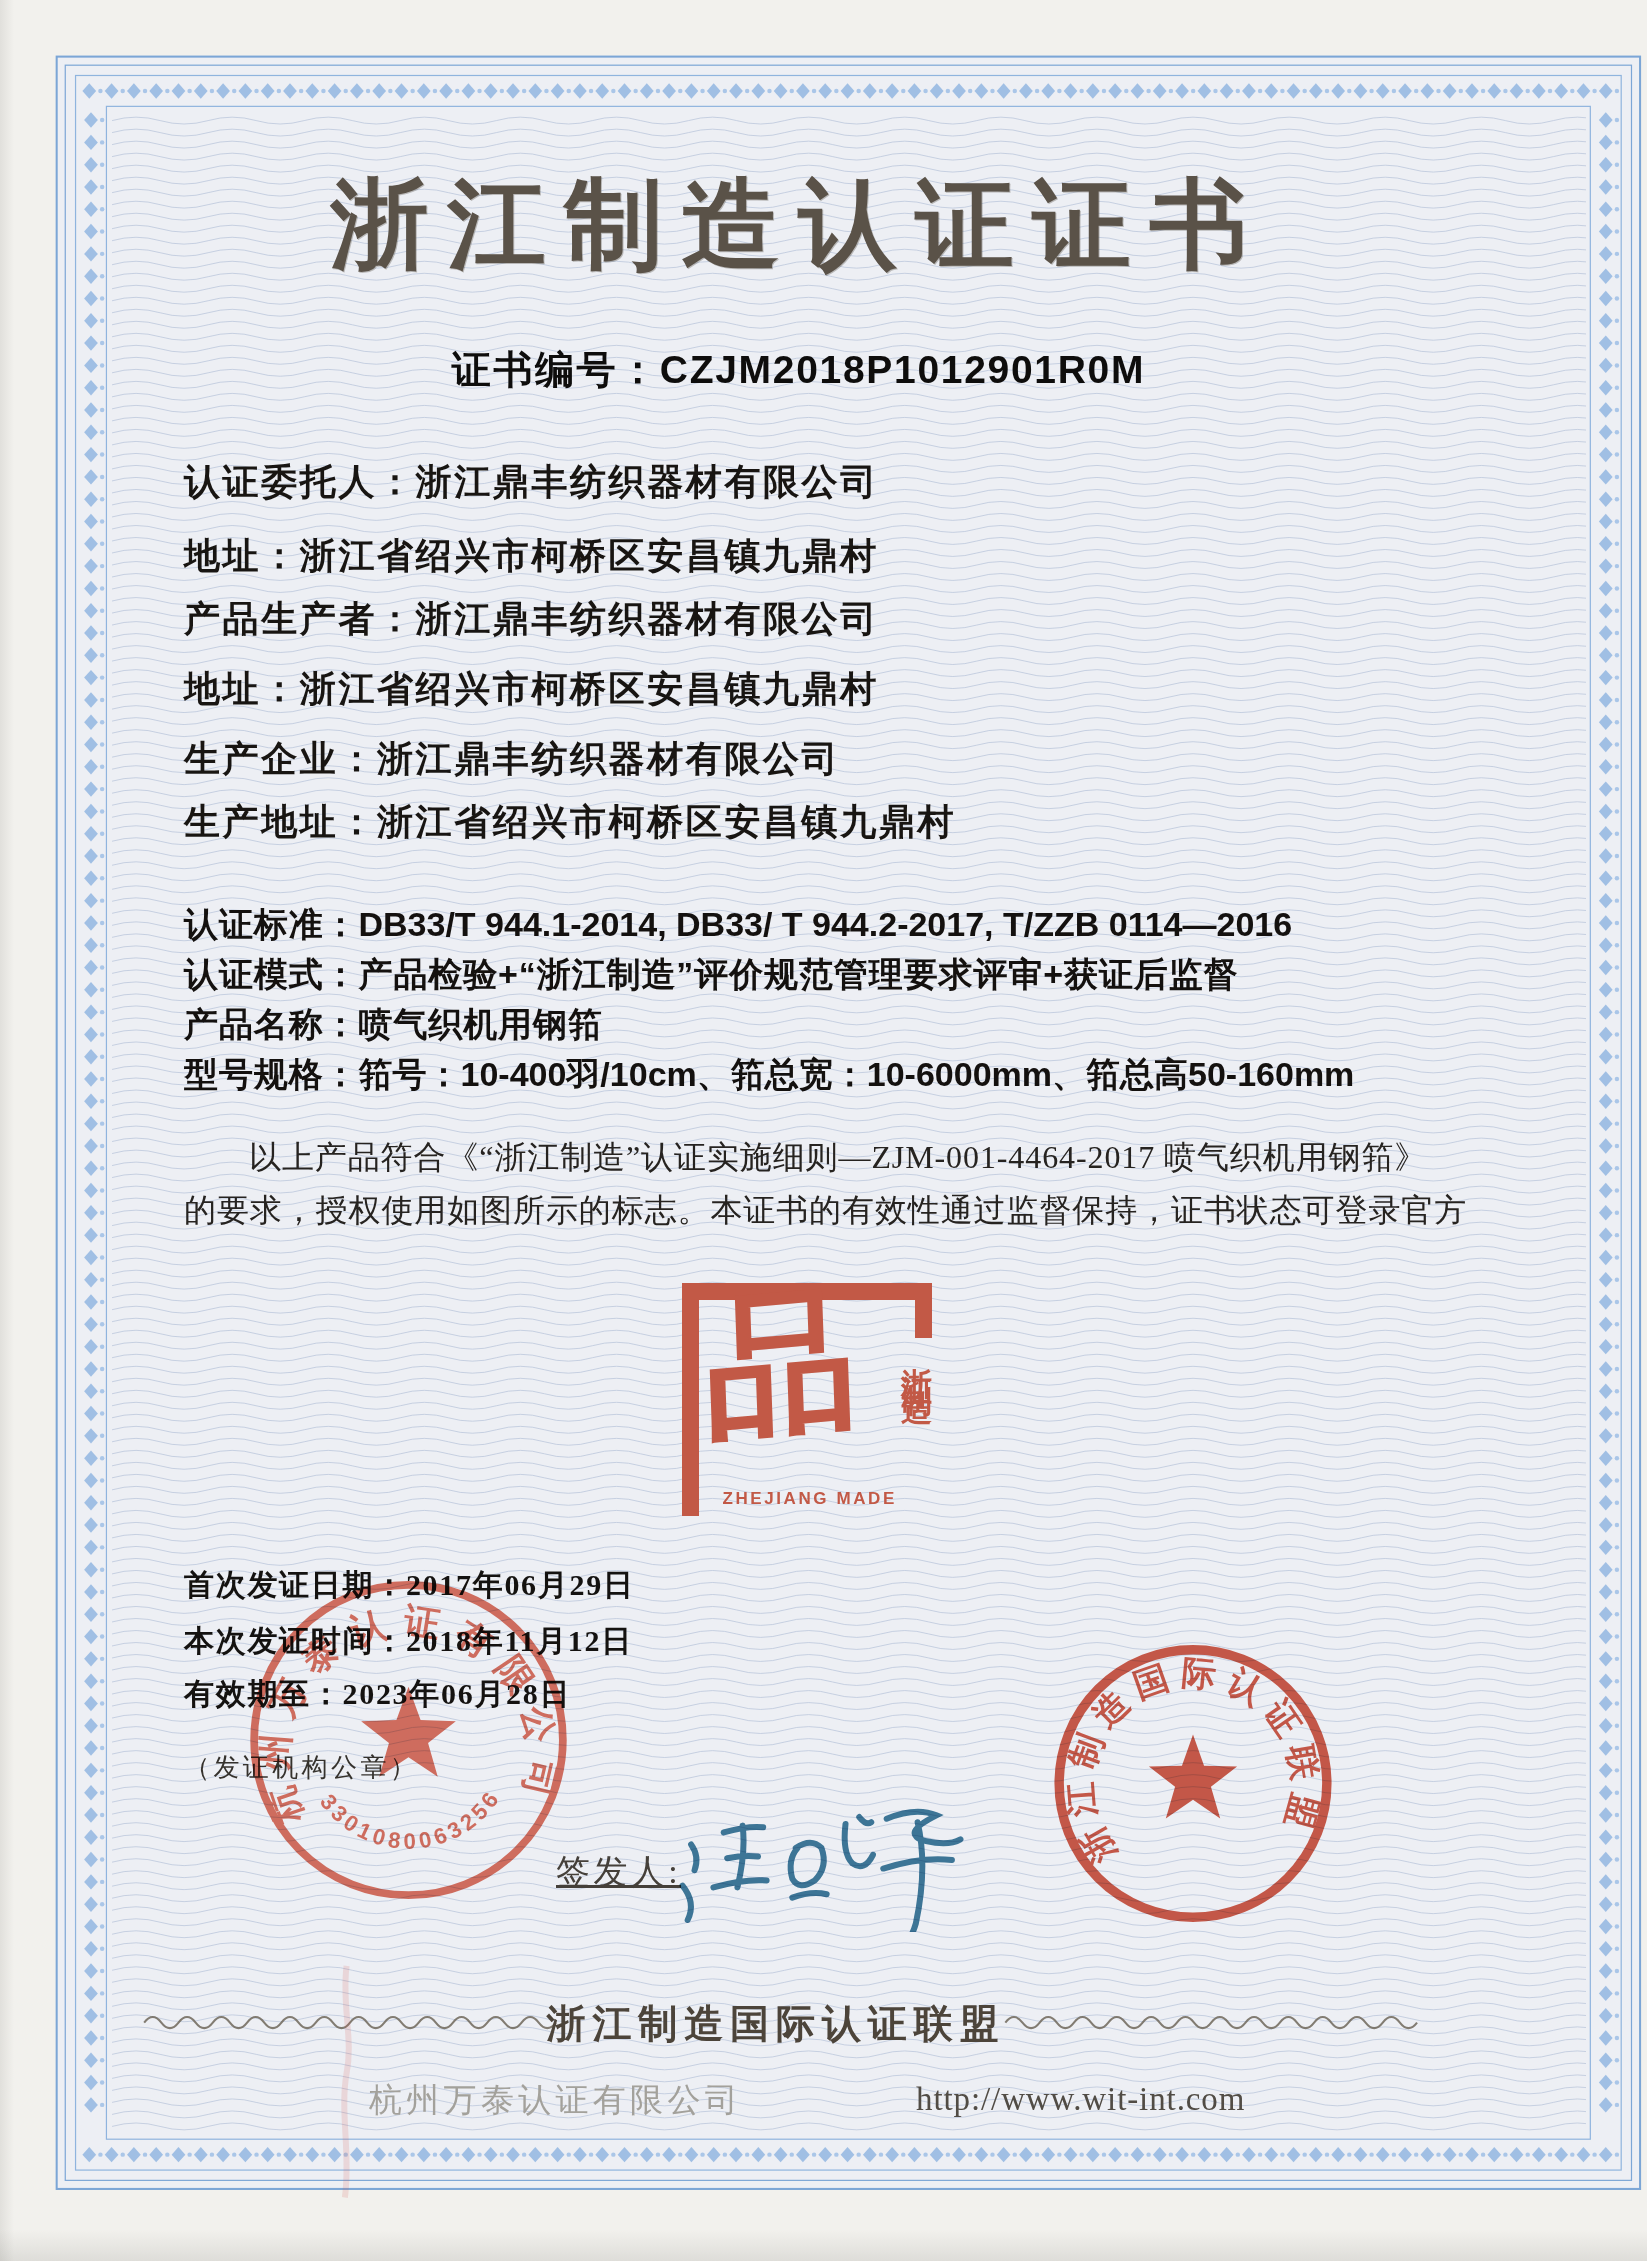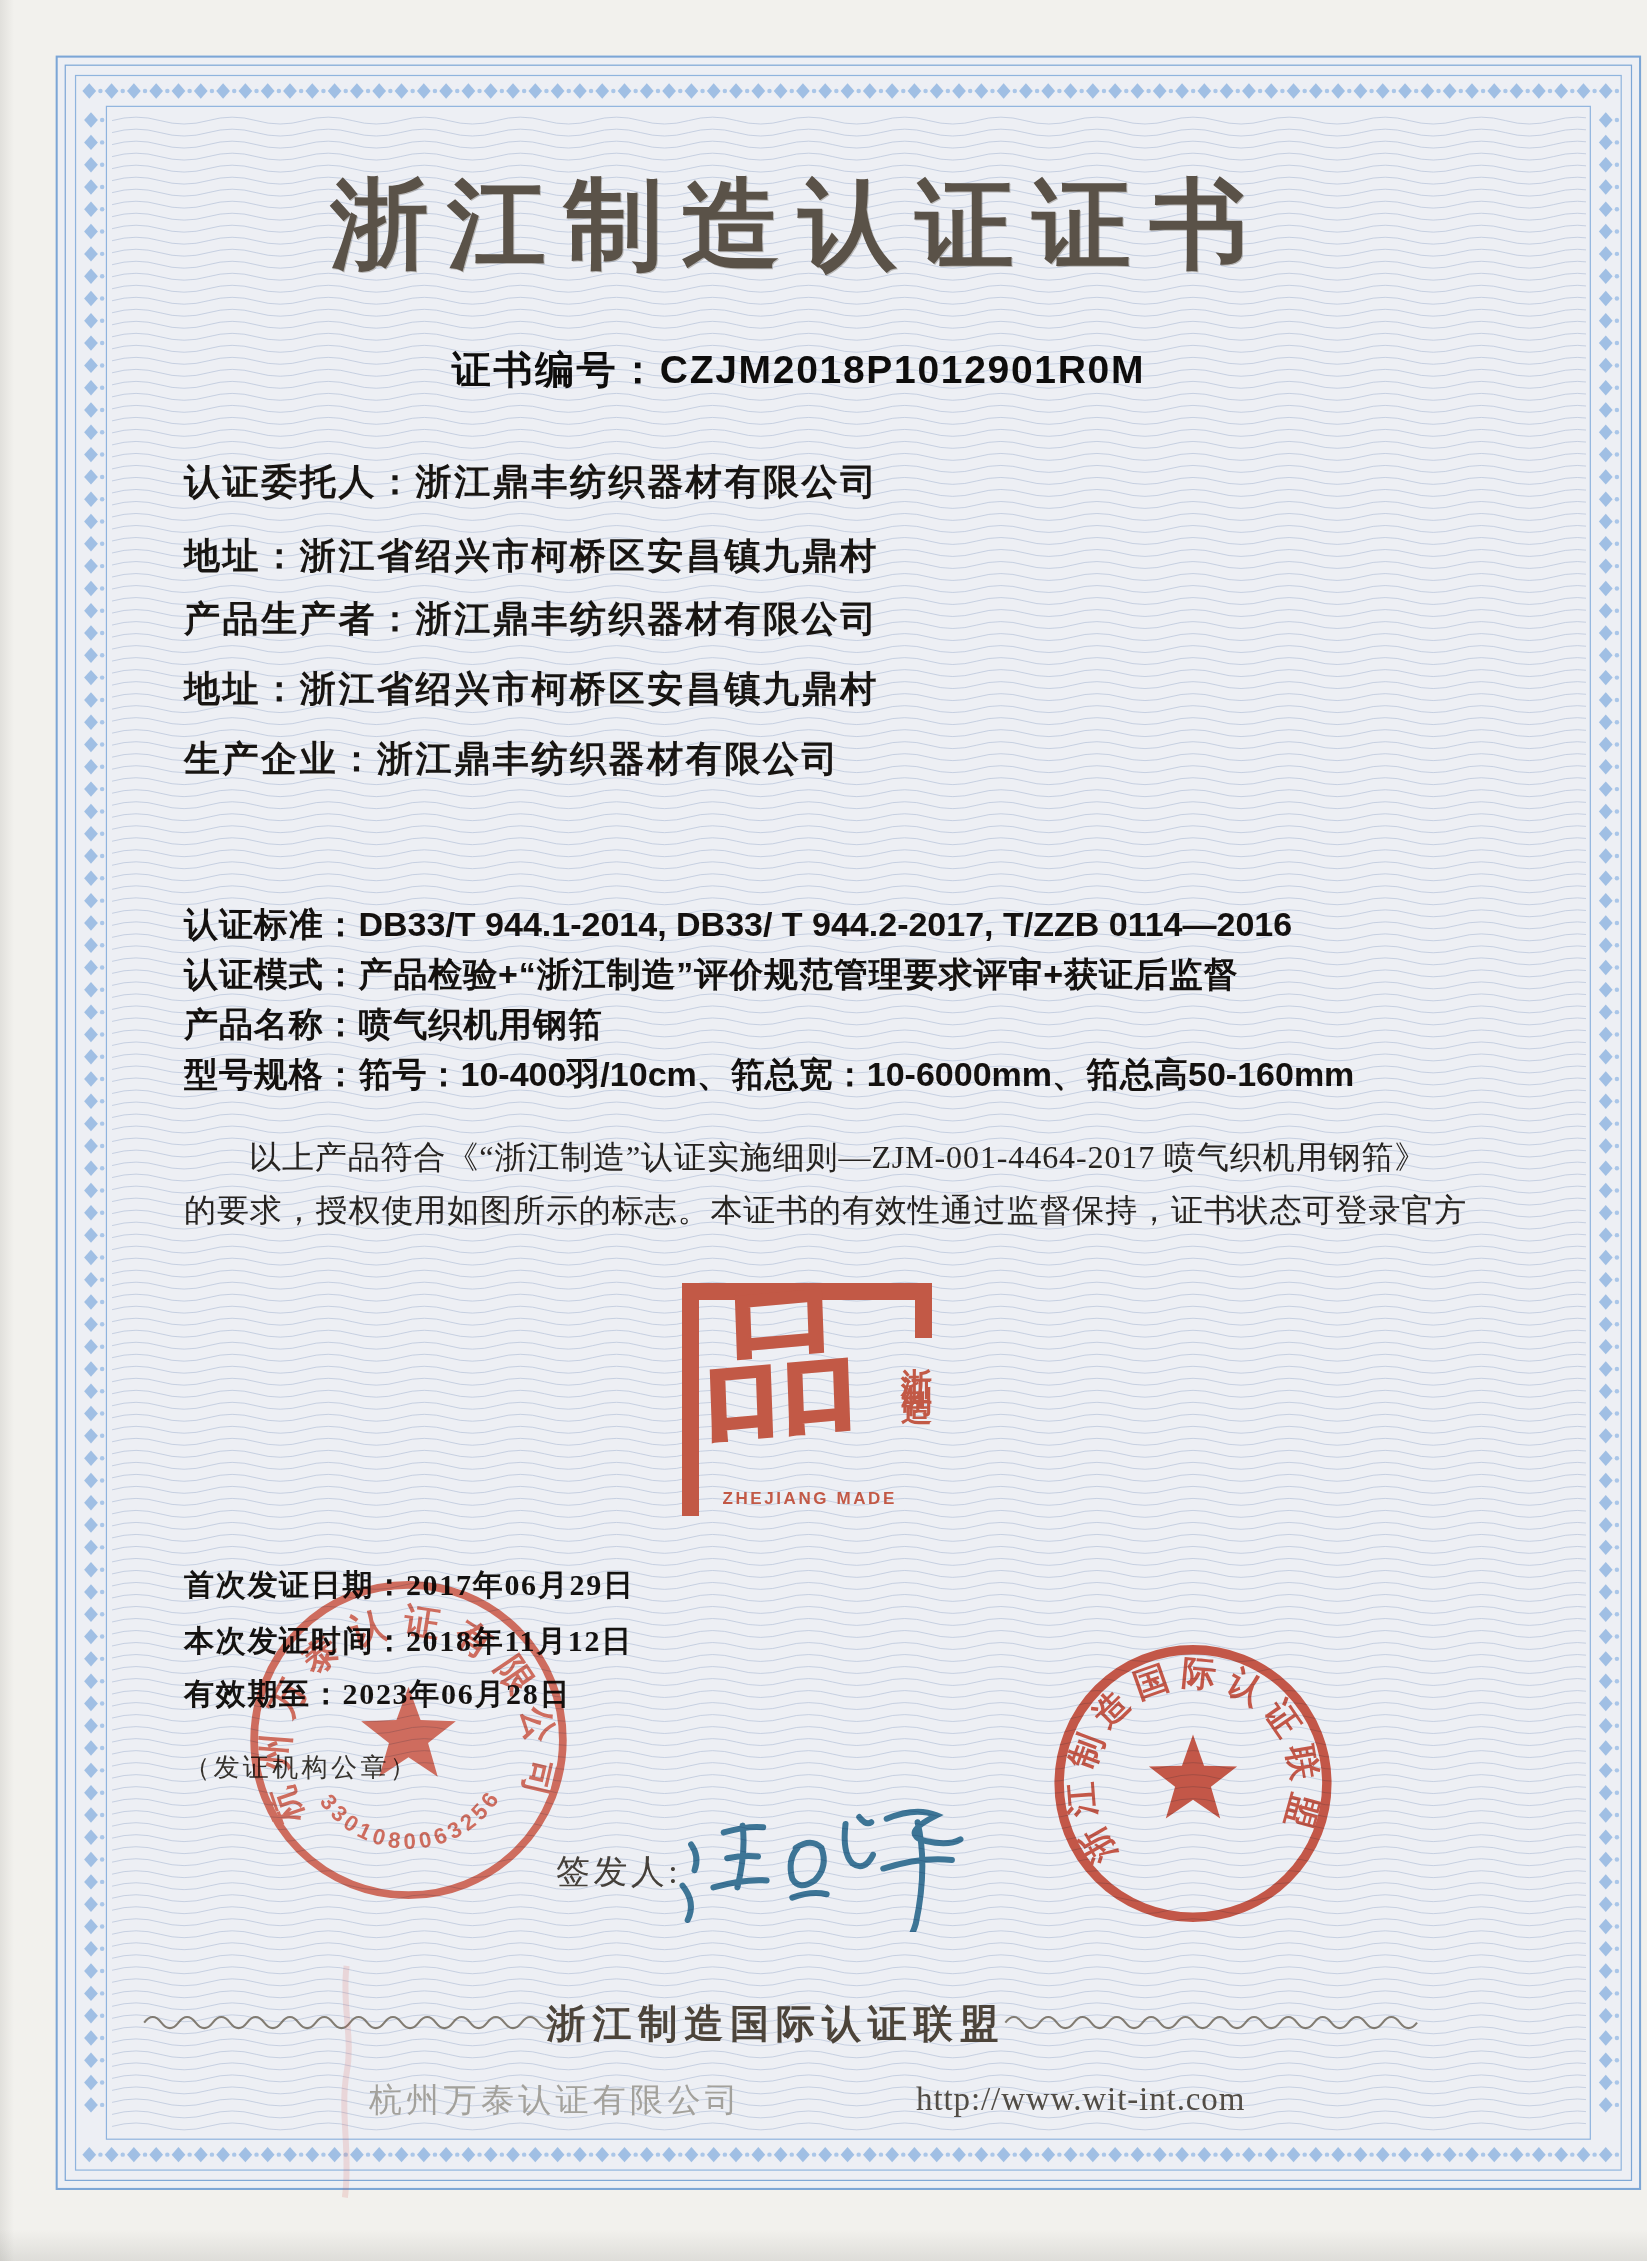--- a/index.html
+++ b/index.html
@@ -29,21 +29,21 @@
              transform:rotate(-5deg) skewX(-3deg);}
   .logo .side{position:absolute;left:213px;top:60px;writing-mode:vertical-rl;
               font-size:31px;font-weight:700;letter-spacing:8.6px;color:#c25946;}
   .logo .bottom{position:absolute;left:13.7px;top:206px;width:228px;text-align:center;
                 font-size:17px;font-weight:700;letter-spacing:2.6px;color:#c25946;}
   .dateline{position:absolute;left:184px;font-family:"Liberation Serif",serif;
             font-size:30px;font-weight:600;letter-spacing:1.7px;color:#141210;white-space:nowrap;}
   .sealnote{position:absolute;left:184px;top:1750px;font-family:"Liberation Serif",serif;
             font-size:26px;letter-spacing:3.4px;color:#35322d;}
   .issuer{position:absolute;left:556px;top:1849px;font-family:"Liberation Serif",serif;
-          font-size:34px;letter-spacing:3.4px;color:#45403a;}
+          font-size:34px;letter-spacing:3.4px;color:#45403a;text-decoration:underline;}
   .footer-alliance{top:1997px;font-size:39px;font-weight:700;letter-spacing:6.9px;color:#4c443a;
                    padding-right:146px;}
   .footer-company{position:absolute;left:369px;top:2078px;font-family:"Liberation Serif",serif;
                   font-size:33px;letter-spacing:4.3px;color:#a3a19b;}
   .footer-url{position:absolute;left:908px;top:2081px;font-family:"Liberation Serif",serif;
               font-size:33px;letter-spacing:0.9px;color:#514c45;margin-left:8px;}
   .stamp{mix-blend-mode:multiply;}
   .edge-left{position:absolute;left:0;top:0;width:13.7px;height:2261px;
              background:linear-gradient(to right,rgba(70,70,65,.10),rgba(70,70,65,0));}
   .edge-bottom{position:absolute;left:0;top:2229px;width:1647px;height:33px;
@@ -874,20 +874,21 @@
 
   <div class="center-line certno">
     <span class="lbl">证书编号：</span><span class="val">CZJM2018P1012901R0M</span>
   </div>
 
   <div class="field" style="top:458px"><span>认证委托人：</span><span>浙江鼎丰纺织器材有限公司</span></div>
   <div class="field" style="top:532px"><span>地址：</span><span>浙江省绍兴市柯桥区安昌镇九鼎村</span></div>
   <div class="field" style="top:595px"><span>产品生产者：</span><span>浙江鼎丰纺织器材有限公司</span></div>
   <div class="field" style="top:665px"><span>地址：</span><span>浙江省绍兴市柯桥区安昌镇九鼎村</span></div>
   <div class="field" style="top:735px"><span>生产企业：</span><span>浙江鼎丰纺织器材有限公司</span></div>
+  <div class="field" style="top:798px"><span>生产地址：</span><span>浙江省绍兴市柯桥区安昌镇九鼎村</span></div>
 
   <div class="spec" style="top:902px"><span class="label">认证标准：</span><span class="v-serif">DB33/T 944.1-2014, DB33/ T 944.2-2017, T/ZZB 0114—2016</span></div>
   <div class="spec" style="top:952px"><span class="label">认证模式：</span><span class="v-sans">产品检验+“浙江制造”评价规范管理要求评审+获证后监督</span></div>
   <div class="spec" style="top:1002px"><span class="label">产品名称：</span><span class="v-sans">喷气织机用钢筘</span></div>
   <div class="spec" style="top:1052px"><span class="label">型号规格：</span><span class="v-serif">筘号：10-400羽/10cm、筘总宽：10-6000mm、筘总高50-160mm</span></div>
 
   <div class="stmt indent" style="top:1136px">以上产品符合《“浙江制造”认证实施细则—ZJM-001-4464-2017 喷气织机用钢筘》</div>
   <div class="stmt" style="top:1189px">的要求，授权使用如图所示的标志。本证书的有效性通过监督保持，证书状态可登录官方</div>
 
   <div class="logo">

